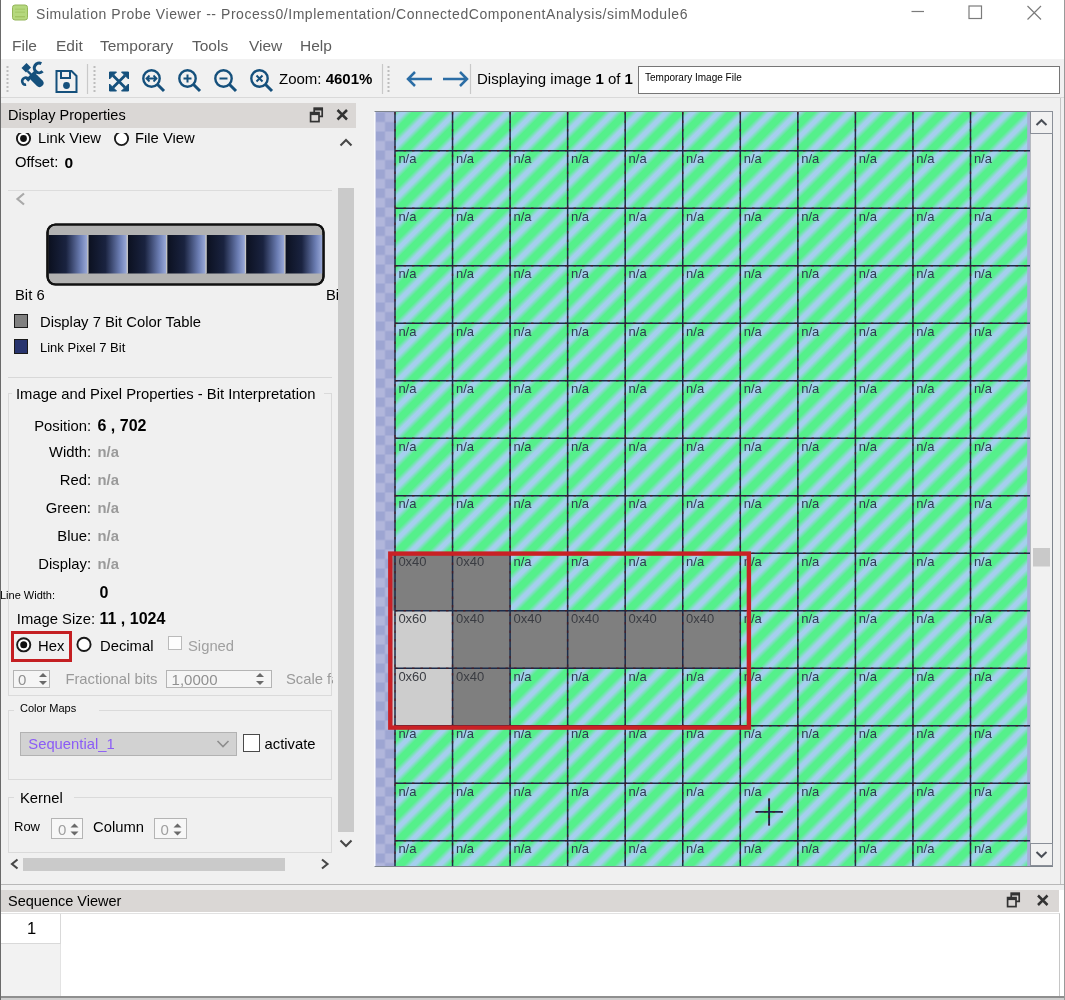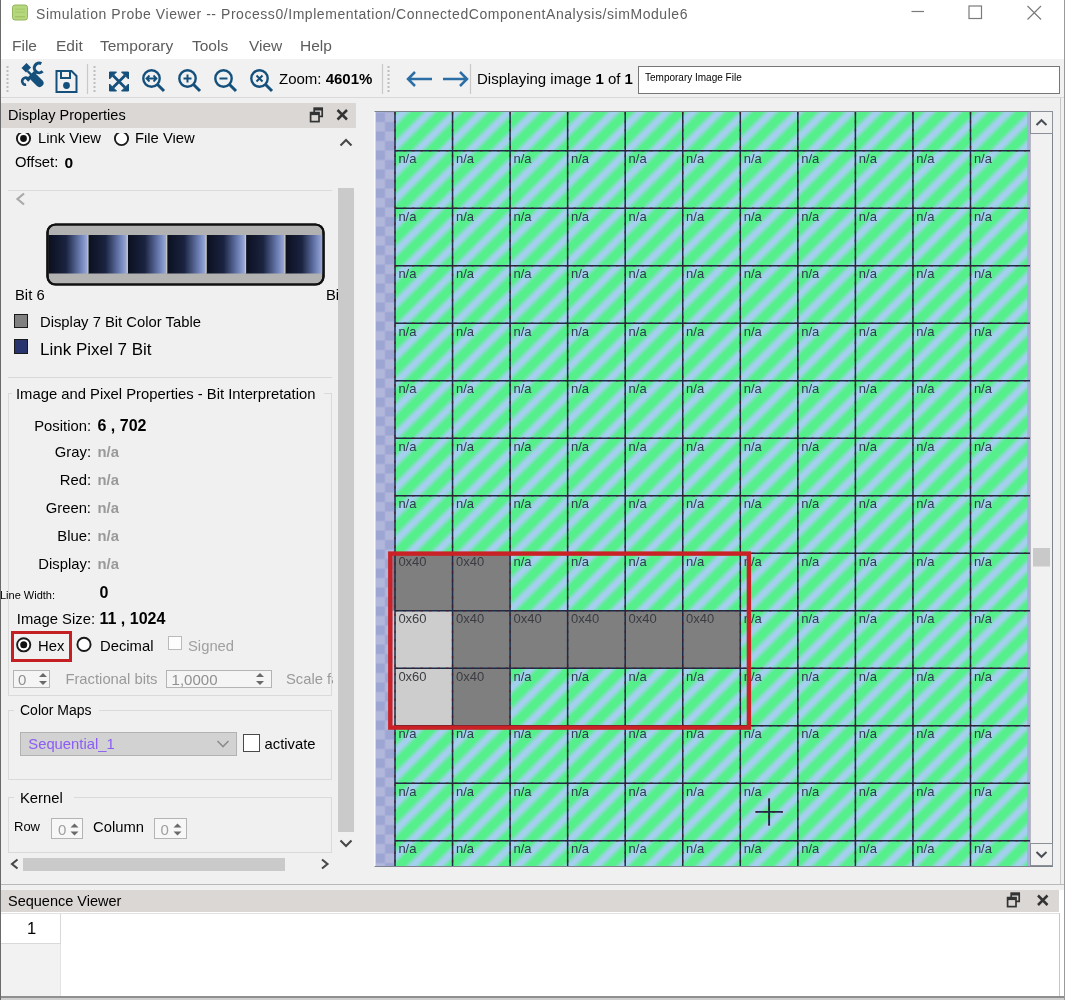--- a/index.html
+++ b/index.html
@@ -174,31 +174,31 @@
 </g>
 <path d="M41.9 12 v38.5 M81.3 12 v38.5 M120.7 12 v38.5 M160.1 12 v38.5 M199.5 12 v38.5 M238.9 12 v38.5" stroke="#c6c6c6" stroke-width="1.3"></path>
 <rect x="1.5" y="1.5" width="276" height="60" rx="8" fill="none" stroke="#111" stroke-width="2.2"></rect>
 </svg>
 <div class="abs" style="left:15px;top:287px;font-size:14.8px">Bit 6</div>
 <div class="abs" style="left:326px;top:287px;width:13px;overflow:hidden;font-size:14.8px;white-space:nowrap">Bit 0</div>
 
 <div class="abs" style="left:13.5px;top:313.5px;width:14.8px;height:14.8px;background:#808080;border:1.8px solid #1a1a1a"></div>
 <div class="abs" style="left:40px;top:314px;font-size:14.8px">Display 7 Bit Color Table</div>
 <div class="abs" style="left:13.5px;top:339px;width:14.8px;height:14.8px;background:#28346e;border:1.8px solid #1a1a1a"></div>
-<div class="abs" style="left:40px;top:339.5px;font-size:17px">Link Pixel 7 Bit</div>
+<div class="abs" style="left:40px;top:339.5px;font-size:13px">Link Pixel 7 Bit</div>
 
 <div class="abs" style="left:8px;top:376.5px;width:324px;height:1px;background:#d8d8d8"></div>
 
 <div class="abs" style="left:8px;top:393px;width:324px;height:303px;border:1px solid #dadada"></div>
 <div class="abs" style="left:12px;top:385px;width:312px;height:15px;background:#f0f0f0"></div>
 <div class="abs" style="left:16px;top:385.5px;font-size:14.8px;white-space:nowrap">Image and Pixel Properties - Bit Interpretation</div>
 
 <div class="abs" style="left:0;top:417.5px;width:91px;text-align:right;font-size:14.8px">Position:</div>
 <div class="abs" style="left:97.5px;top:417px;font-size:16px"><span class="b">6 , 702</span></div>
-<div class="abs" style="left:0;top:444px;width:91px;text-align:right;font-size:14.8px">Gray:</div>
+<div class="abs" style="left:0;top:444px;width:91px;text-align:right;font-size:14.8px">Width:</div>
 <div class="abs b" style="left:97.5px;top:444px;font-size:14.8px;color:#9a9a9a">n/a</div>
 <div class="abs" style="left:0;top:472px;width:91px;text-align:right;font-size:14.8px">Red:</div>
 <div class="abs b" style="left:97.5px;top:472px;font-size:14.8px;color:#9a9a9a">n/a</div>
 <div class="abs" style="left:0;top:500px;width:91px;text-align:right;font-size:14.8px">Green:</div>
 <div class="abs b" style="left:97.5px;top:500px;font-size:14.8px;color:#9a9a9a">n/a</div>
 <div class="abs" style="left:0;top:528px;width:91px;text-align:right;font-size:14.8px">Blue:</div>
 <div class="abs b" style="left:97.5px;top:528px;font-size:14.8px;color:#9a9a9a">n/a</div>
 <div class="abs" style="left:0;top:556px;width:91px;text-align:right;font-size:14.8px">Display:</div>
 <div class="abs b" style="left:97.5px;top:556px;font-size:14.8px;color:#9a9a9a">n/a</div>
 
@@ -228,21 +228,21 @@
 <div class="abs" style="left:166.1px;top:669.6px;width:106.2px;height:18.4px;border:1px solid #b4b4b4;background:#f5f5f5"></div>
 <div class="abs" style="left:171.6px;top:671px;font-size:15px;color:#909090">1,0000</div>
 <svg class="abs" style="left:253px;top:670px" width="14" height="18" fill="#6a6a6a">
     <path d="M3 7 L7 3 L11 7 z"></path>
     <path d="M3 11 L7 15 L11 11 z"></path>
   </svg>
 <div class="abs" style="left:286px;top:671px;width:47px;overflow:hidden;font-size:14.8px;color:#9a9a9a;white-space:nowrap">Scale factor</div>
 
 <div class="abs" style="left:8px;top:709.5px;width:324px;height:70.5px;border:1px solid #dadada"></div>
 <div class="abs" style="left:14px;top:701.5px;width:85px;height:16px;background:#f0f0f0"></div>
-<div class="abs" style="left:20px;top:701.5px;font-size:14px">Color Maps</div>
+<div class="abs" style="left:20px;top:701.5px;font-size:11px">Color Maps</div>
 <div class="abs" style="left:20.3px;top:731.5px;width:216.3px;height:24.7px;background:#d2d2d2;border:1px solid #b2b2b2"></div>
 <div class="abs" style="left:28.3px;top:736px;font-size:14.8px;color:#8b5cf6">Sequential_1</div>
 <svg class="abs" style="left:215px;top:738px" width="16" height="12" fill="none" stroke="#8d8d8d" stroke-width="1.6">
     <path d="M2.5 3 L8 8.5 L13.5 3"></path>
   </svg>
 <div class="abs" style="left:242.7px;top:734.2px;width:17.4px;height:17.4px;border:1.6px solid #4a4a4a;background:#fff"></div>
 <div class="abs" style="left:264.5px;top:736px;font-size:14.8px">activate</div>
 
 <div class="abs" style="left:8px;top:797px;width:324px;height:55.5px;border:1px solid #dadada"></div>
 <div class="abs" style="left:14px;top:789.5px;width:60px;height:15px;background:#f0f0f0"></div>

